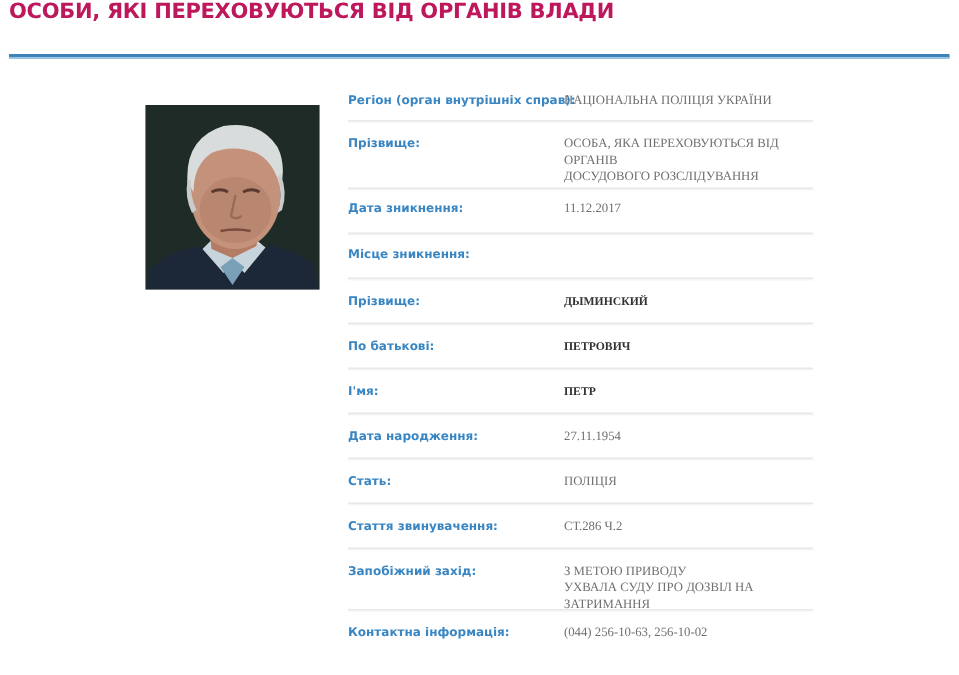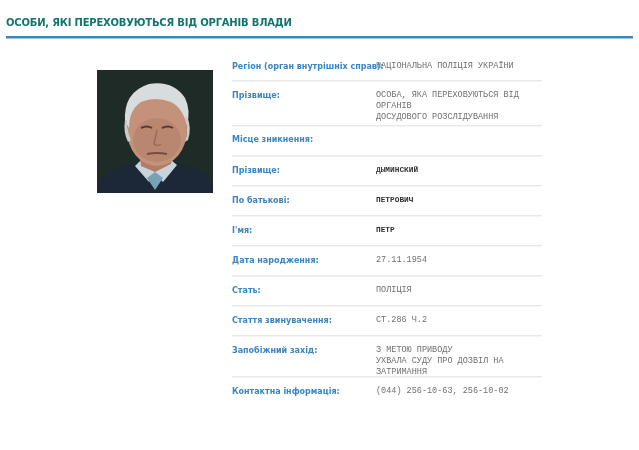--- a/index.html
+++ b/index.html
@@ -1,20 +1,20 @@
 <!DOCTYPE html>
 <html><head>
   <meta charset="utf-8">
   <style>
     html, body { margin: 0; padding: 0; background: #ffffff; }
     body { width: 639px; height: 450px; position: relative; overflow: hidden; font-family: "DejaVu Sans", sans-serif; }
     .title {
-      position: absolute; left: 6px; top: 17px;
+      position: absolute; left: 6px; top: 0;
       font-family: "DejaVu Sans", sans-serif;
-      font-size: 10px; font-weight: bold; color: #0f766e;
+      font-size: 14px; font-weight: bold; color: #be185d;
       letter-spacing: -0.2px; white-space: nowrap;
     }
     .title-rule {
       position: absolute; left: 6px; top: 36px; width: 627px; height: 2px;
       background: #3d84ba; border-bottom: 1px solid #9cc6e4;
     }
     .photo {
       position: absolute; left: 97px; top: 70px; width: 116px; height: 123px;
       background: #1e2a26; overflow: hidden;
     }
@@ -27,23 +27,23 @@
     }
     .row:last-child { border-bottom: none; box-shadow: none; }
     .label {
       width: 144px; flex: 0 0 144px;
       font-size: 8px; font-weight: bold; color: #3a86c2;
       line-height: 11px; padding-top: 3px;
       white-space: nowrap;
     }
     .value {
       flex: 1; font-size: 8px; color: #707070; line-height: 11px;
-      padding-top: 3px; font-family: Liberation Mono, monospace; font-size: 8.5px;
+      padding-top: 3px; font-family: Liberation Serif, serif; font-size: 8.5px;
     }
-    .value.strong { color: #333333; font-weight: bold; font-family: Liberation Mono, monospace; font-size: 7.8px; }
+    .value.strong { color: #333333; font-weight: bold; font-family: Liberation Serif, serif; font-size: 7.8px; }
   </style>
 </head>
 <body>
 
 <div class="title">ОСОБИ, ЯКІ ПЕРЕХОВУЮТЬСЯ ВІД ОРГАНІВ ВЛАДИ</div>
 <div class="title-rule"></div>
 
 <div class="photo">
   <svg width="116" height="123" viewBox="0 0 116 123" aria-label="Фото розшукуваної особи">
     <rect width="116" height="123" fill="#1f2b27"></rect>
@@ -76,20 +76,24 @@
     <div class="label">Регіон (орган внутрішніх справ):</div>
     <div class="value"><span>НАЦІОНАЛЬНА ПОЛІЦІЯ УКРАЇНИ</span></div>
   </div>
   <div class="row" style="height:38px; padding-top:6px">
     <div class="label">Прізвище:</div>
     <div class="value">
       <div>ОСОБА, ЯКА ПЕРЕХОВУЮТЬСЯ ВІД ОРГАНІВ</div>
       <div>ДОСУДОВОГО РОЗСЛІДУВАННЯ</div>
     </div>
   </div>
+  <div class="row" style="height:29px; padding-top:0px">
+    <div class="label" style="padding-top:7px">Дата зникнення:</div>
+    <div class="value" style="padding-top:7px">11.12.2017</div>
+  </div>
   <div class="row" style="height:29px">
     <div class="label" style="padding-top:8px">Місце зникнення:</div>
     <div class="value" style="padding-top:8px"></div>
   </div>
   <div class="row" style="height:29px">
     <div class="label" style="padding-top:9px">Прізвище:</div>
     <div class="value strong" style="padding-top:9px">ДЫМИНСКИЙ</div>
   </div>
   <div class="row" style="height:29px">
     <div class="label" style="padding-top:9px">По батькові:</div>

